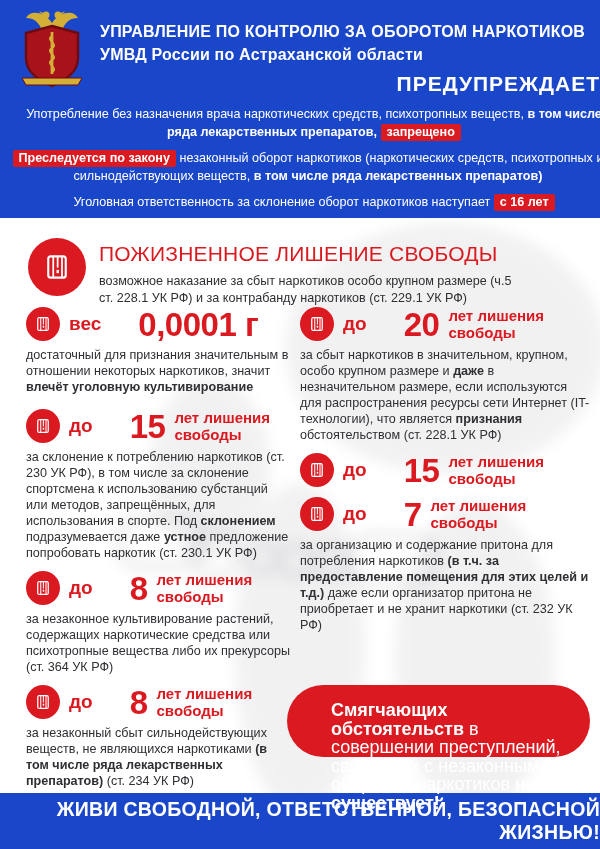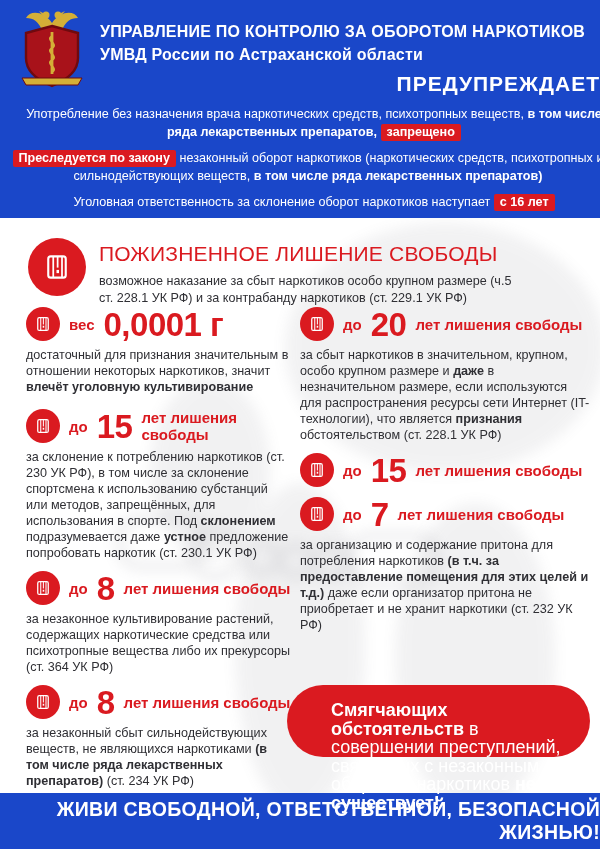--- a/index.html
+++ b/index.html
@@ -34,22 +34,22 @@
   .badge.sm{width:34px;height:34px;}
   .lt-title{color:var(--red,#da1a20);font-size:21px;font-weight:400;
             letter-spacing:.2px;margin:4px 0 7px 0;}
   .lt-body{font-size:12.6px;line-height:17px;width:420px;}
   .col{position:absolute;top:89px;z-index:1;}
   .col.left{left:26px;width:266px;}
   .col.right{left:300px;width:290px;}
   .item{margin-bottom:10px;}
   .item-head{display:flex;align-items:center;gap:9px;margin-bottom:6px;
              color:var(--red,#da1a20);font-weight:800;}
-  .prefix{font-size:15px;font-weight:700;}
-  .bignum{font-size:33px;font-weight:800;line-height:1;letter-spacing:-.5px;}
+  .prefix{font-size:19px;font-weight:700;}
+  .bignum{font-size:33px;font-weight:800;line-height:1;letter-spacing:-.5px;margin-left:28px;}
   .suffix{font-size:15px;font-weight:700;}
   .item-body{font-size:12.6px;line-height:16px;}
   .item.sp1{margin-bottom:14px;}
   .mitigation{position:absolute;left:287px;top:467px;width:303px;height:72px;z-index:1;
       background:var(--red,#da1a20);border-radius:48px;color:#fff;
       box-sizing:border-box;padding:16px 18px 0 44px;
       font-size:18px;line-height:18.5px;}
   
   .footer{height:56px;display:flex;align-items:center;justify-content:center;
       color:#fff;font-size:19.5px;font-weight:800;letter-spacing:.3px;text-align:right;}

